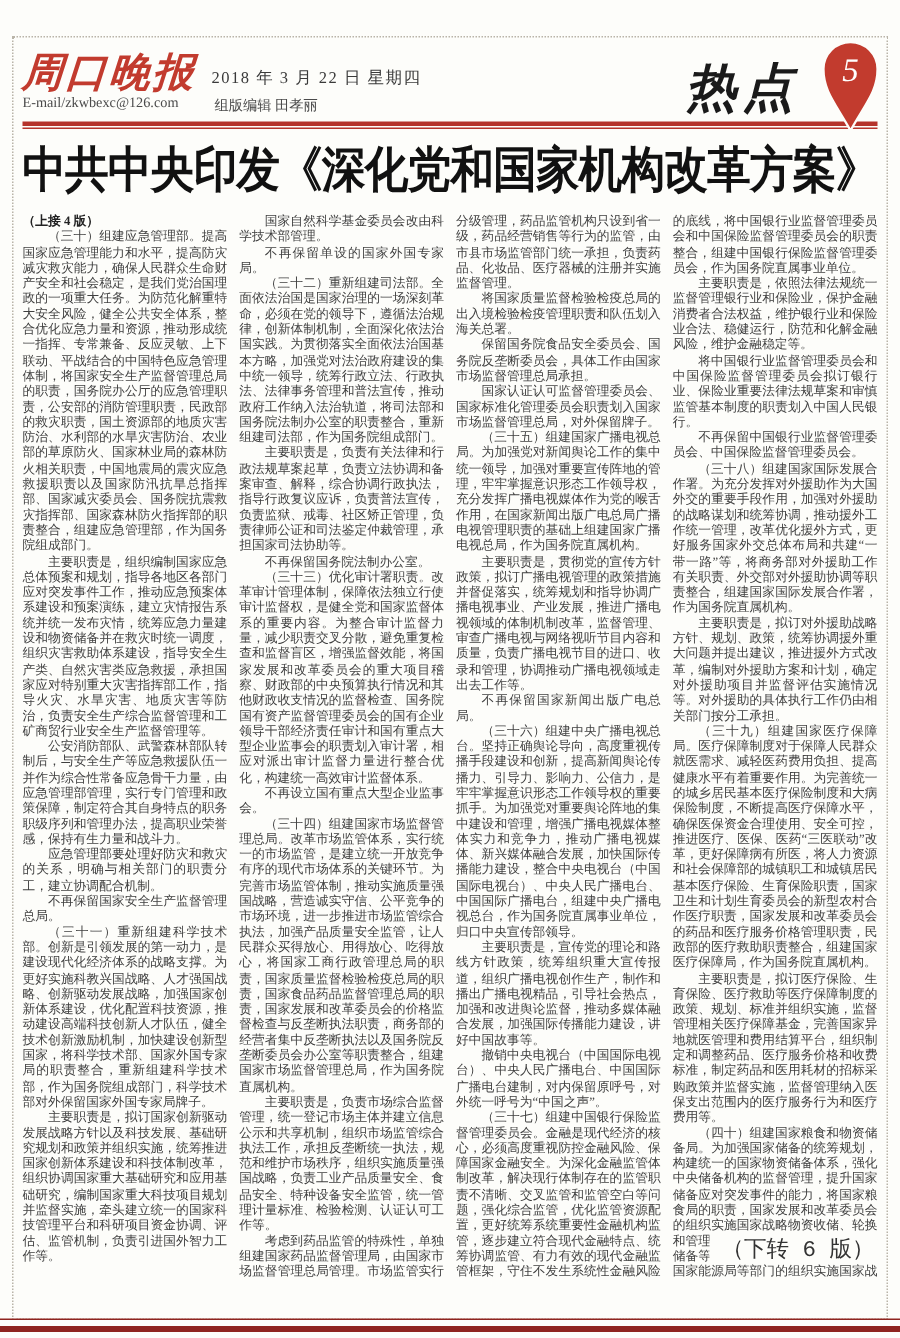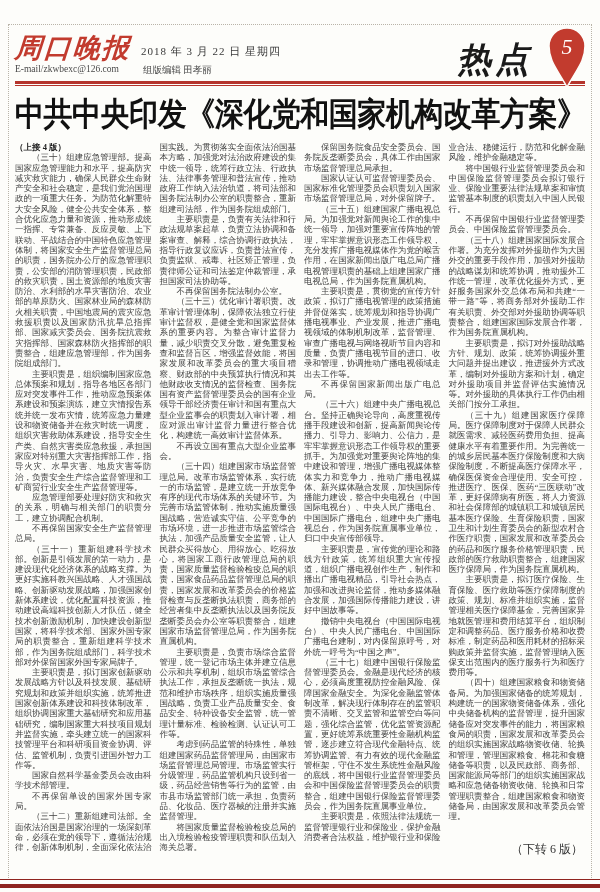--- a/index.html
+++ b/index.html
@@ -26,22 +26,22 @@
   
   .headline{margin:10px 0 8px 0;font-family:"Liberation Sans",sans-serif;font-weight:900;
         font-size:29px;line-height:36px;color:#111;text-align:justify;text-align-last:justify;
         letter-spacing:-1px;white-space:nowrap;transform:scaleY(1.12);}
   
   .article{position:relative;height:716px;overflow:hidden;margin-top:10px;}
   .cols{height:100%;column-count:4;column-gap:8px;column-fill:auto;
         text-align:justify;font-size:8.5px;line-height:10.3px;color:#3f3f3f;}
   .cols p{margin:0;text-indent:2em;}
   .cols p.lead{text-indent:0;font-weight:bold;color:#222;}
-  .cont{position:absolute;right:0;bottom:0;background:#fdfdfa;padding:1px 2px 0 8px;
-        font-size:12px;color:#333;}
+  .cont{position:absolute;right:0;bottom:16px;background:#fdfdfa;padding:1px 2px 0 8px;
+        font-size:15px;color:#333;font-family:Liberation Mono, monospace;}
 </style>
 </head>
 <body>
 
 <div class="sheet">
   <div class="inner">
 
     <header class="header">
       <div class="mast-row">
         <span class="logo">周口晚报</span>
@@ -62,20 +62,21 @@
 
     <div class="rule-red"></div>
 
     <h1 class="headline">中共中央印发《深化党和国家机构改革方案》</h1>
 
     <section class="article">
       <div class="cols">
         <p class="lead">（上接 4 版）</p>
       <p class="para">（三十）组建应急管理部。提高国家应急管理能力和水平，提高防灾减灾救灾能力，确保人民群众生命财产安全和社会稳定，是我们党治国理政的一项重大任务。为防范化解重特大安全风险，健全公共安全体系，整合优化应急力量和资源，推动形成统一指挥、专常兼备、反应灵敏、上下联动、平战结合的中国特色应急管理体制，将国家安全生产监督管理总局的职责，国务院办公厅的应急管理职责，公安部的消防管理职责，民政部的救灾职责，国土资源部的地质灾害防治、水利部的水旱灾害防治、农业部的草原防火、国家林业局的森林防火相关职责，中国地震局的震灾应急救援职责以及国家防汛抗旱总指挥部、国家减灾委员会、国务院抗震救灾指挥部、国家森林防火指挥部的职责整合，组建应急管理部，作为国务院组成部门。</p>
           <p class="para">主要职责是，组织编制国家应急总体预案和规划，指导各地区各部门应对突发事件工作，推动应急预案体系建设和预案演练，建立灾情报告系统并统一发布灾情，统筹应急力量建设和物资储备并在救灾时统一调度，组织灾害救助体系建设，指导安全生产类、自然灾害类应急救援，承担国家应对特别重大灾害指挥部工作，指导火灾、水旱灾害、地质灾害等防治，负责安全生产综合监督管理和工矿商贸行业安全生产监督管理等。</p>
+          <p class="para">公安消防部队、武警森林部队转制后，与安全生产等应急救援队伍一并作为综合性常备应急骨干力量，由应急管理部管理，实行专门管理和政策保障，制定符合其自身特点的职务职级序列和管理办法，提高职业荣誉感，保持有生力量和战斗力。</p>
           <p class="para">应急管理部要处理好防灾和救灾的关系，明确与相关部门的职责分工，建立协调配合机制。</p>
           <p class="para">不再保留国家安全生产监督管理总局。</p>
           <p class="para">（三十一）重新组建科学技术部。创新是引领发展的第一动力，是建设现代化经济体系的战略支撑。为更好实施科教兴国战略、人才强国战略、创新驱动发展战略，加强国家创新体系建设，优化配置科技资源，推动建设高端科技创新人才队伍，健全技术创新激励机制，加快建设创新型国家，将科学技术部、国家外国专家局的职责整合，重新组建科学技术部，作为国务院组成部门，科学技术部对外保留国家外国专家局牌子。</p>
           <p class="para">主要职责是，拟订国家创新驱动发展战略方针以及科技发展、基础研究规划和政策并组织实施，统筹推进国家创新体系建设和科技体制改革，组织协调国家重大基础研究和应用基础研究，编制国家重大科技项目规划并监督实施，牵头建立统一的国家科技管理平台和科研项目资金协调、评估、监管机制，负责引进国外智力工作等。</p>
           <p class="para">国家自然科学基金委员会改由科学技术部管理。</p>
           <p class="para">不再保留单设的国家外国专家局。</p>
           <p class="para">（三十二）重新组建司法部。全面依法治国是国家治理的一场深刻革命，必须在党的领导下，遵循法治规律，创新体制机制，全面深化依法治国实践。为贯彻落实全面依法治国基本方略，加强党对法治政府建设的集中统一领导，统筹行政立法、行政执法、法律事务管理和普法宣传，推动政府工作纳入法治轨道，将司法部和国务院法制办公室的职责整合，重新组建司法部，作为国务院组成部门。</p>
           <p class="para">主要职责是，负责有关法律和行政法规草案起草，负责立法协调和备案审查、解释，综合协调行政执法，指导行政复议应诉，负责普法宣传，负责监狱、戒毒、社区矫正管理，负责律师公证和司法鉴定仲裁管理，承担国家司法协助等。</p>
           <p class="para">不再保留国务院法制办公室。</p>
           <p class="para">（三十三）优化审计署职责。改革审计管理体制，保障依法独立行使审计监督权，是健全党和国家监督体系的重要内容。为整合审计监督力量，减少职责交叉分散，避免重复检查和监督盲区，增强监督效能，将国家发展和改革委员会的重大项目稽察、财政部的中央预算执行情况和其他财政收支情况的监督检查、国务院国有资产监督管理委员会的国有企业领导干部经济责任审计和国有重点大型企业监事会的职责划入审计署，相应对派出审计监督力量进行整合优化，构建统一高效审计监督体系。</p>

